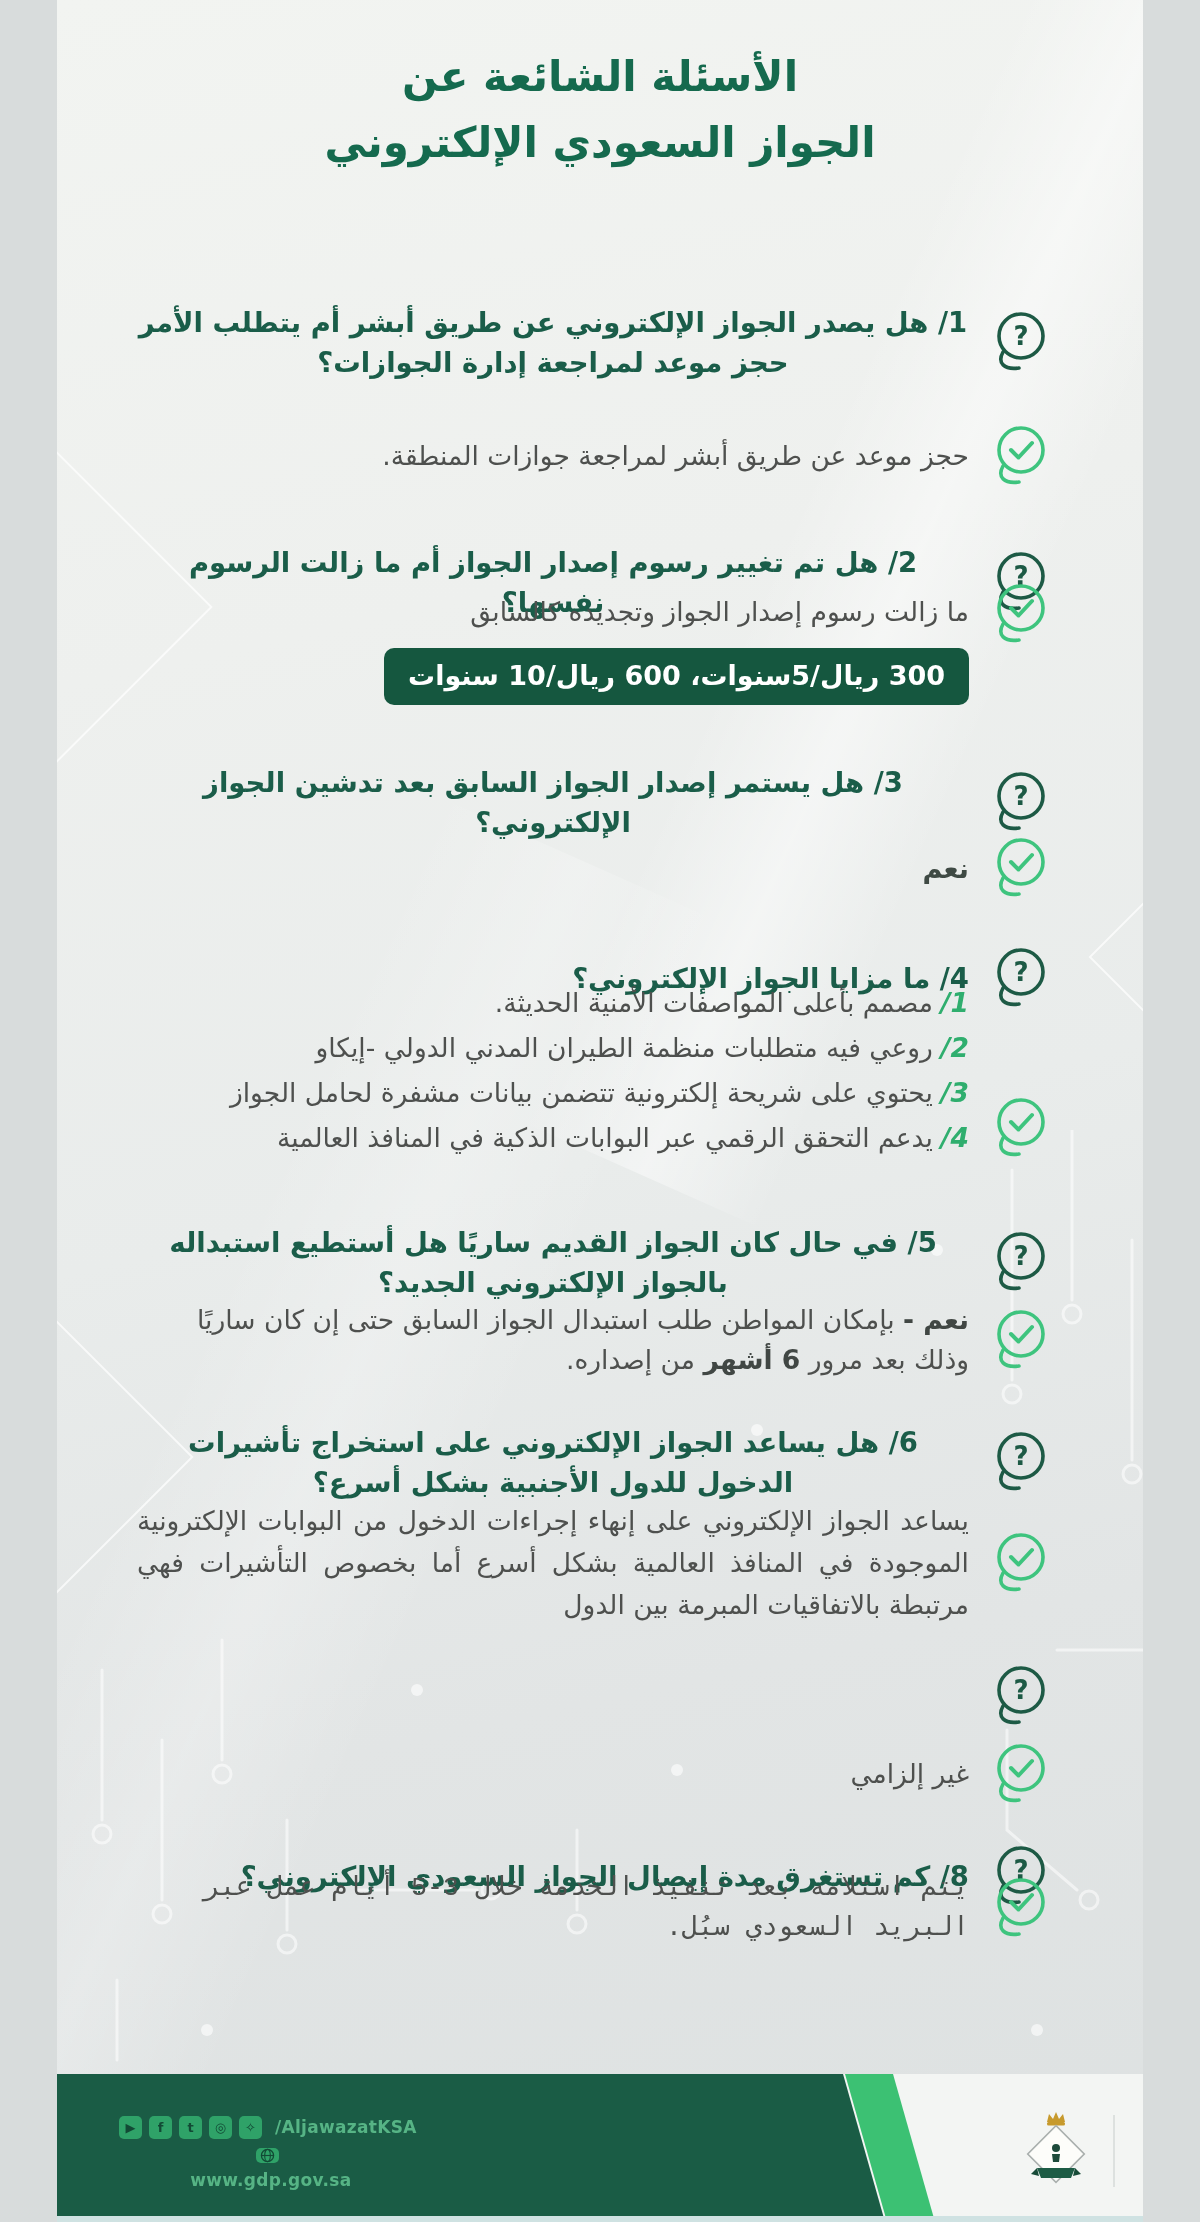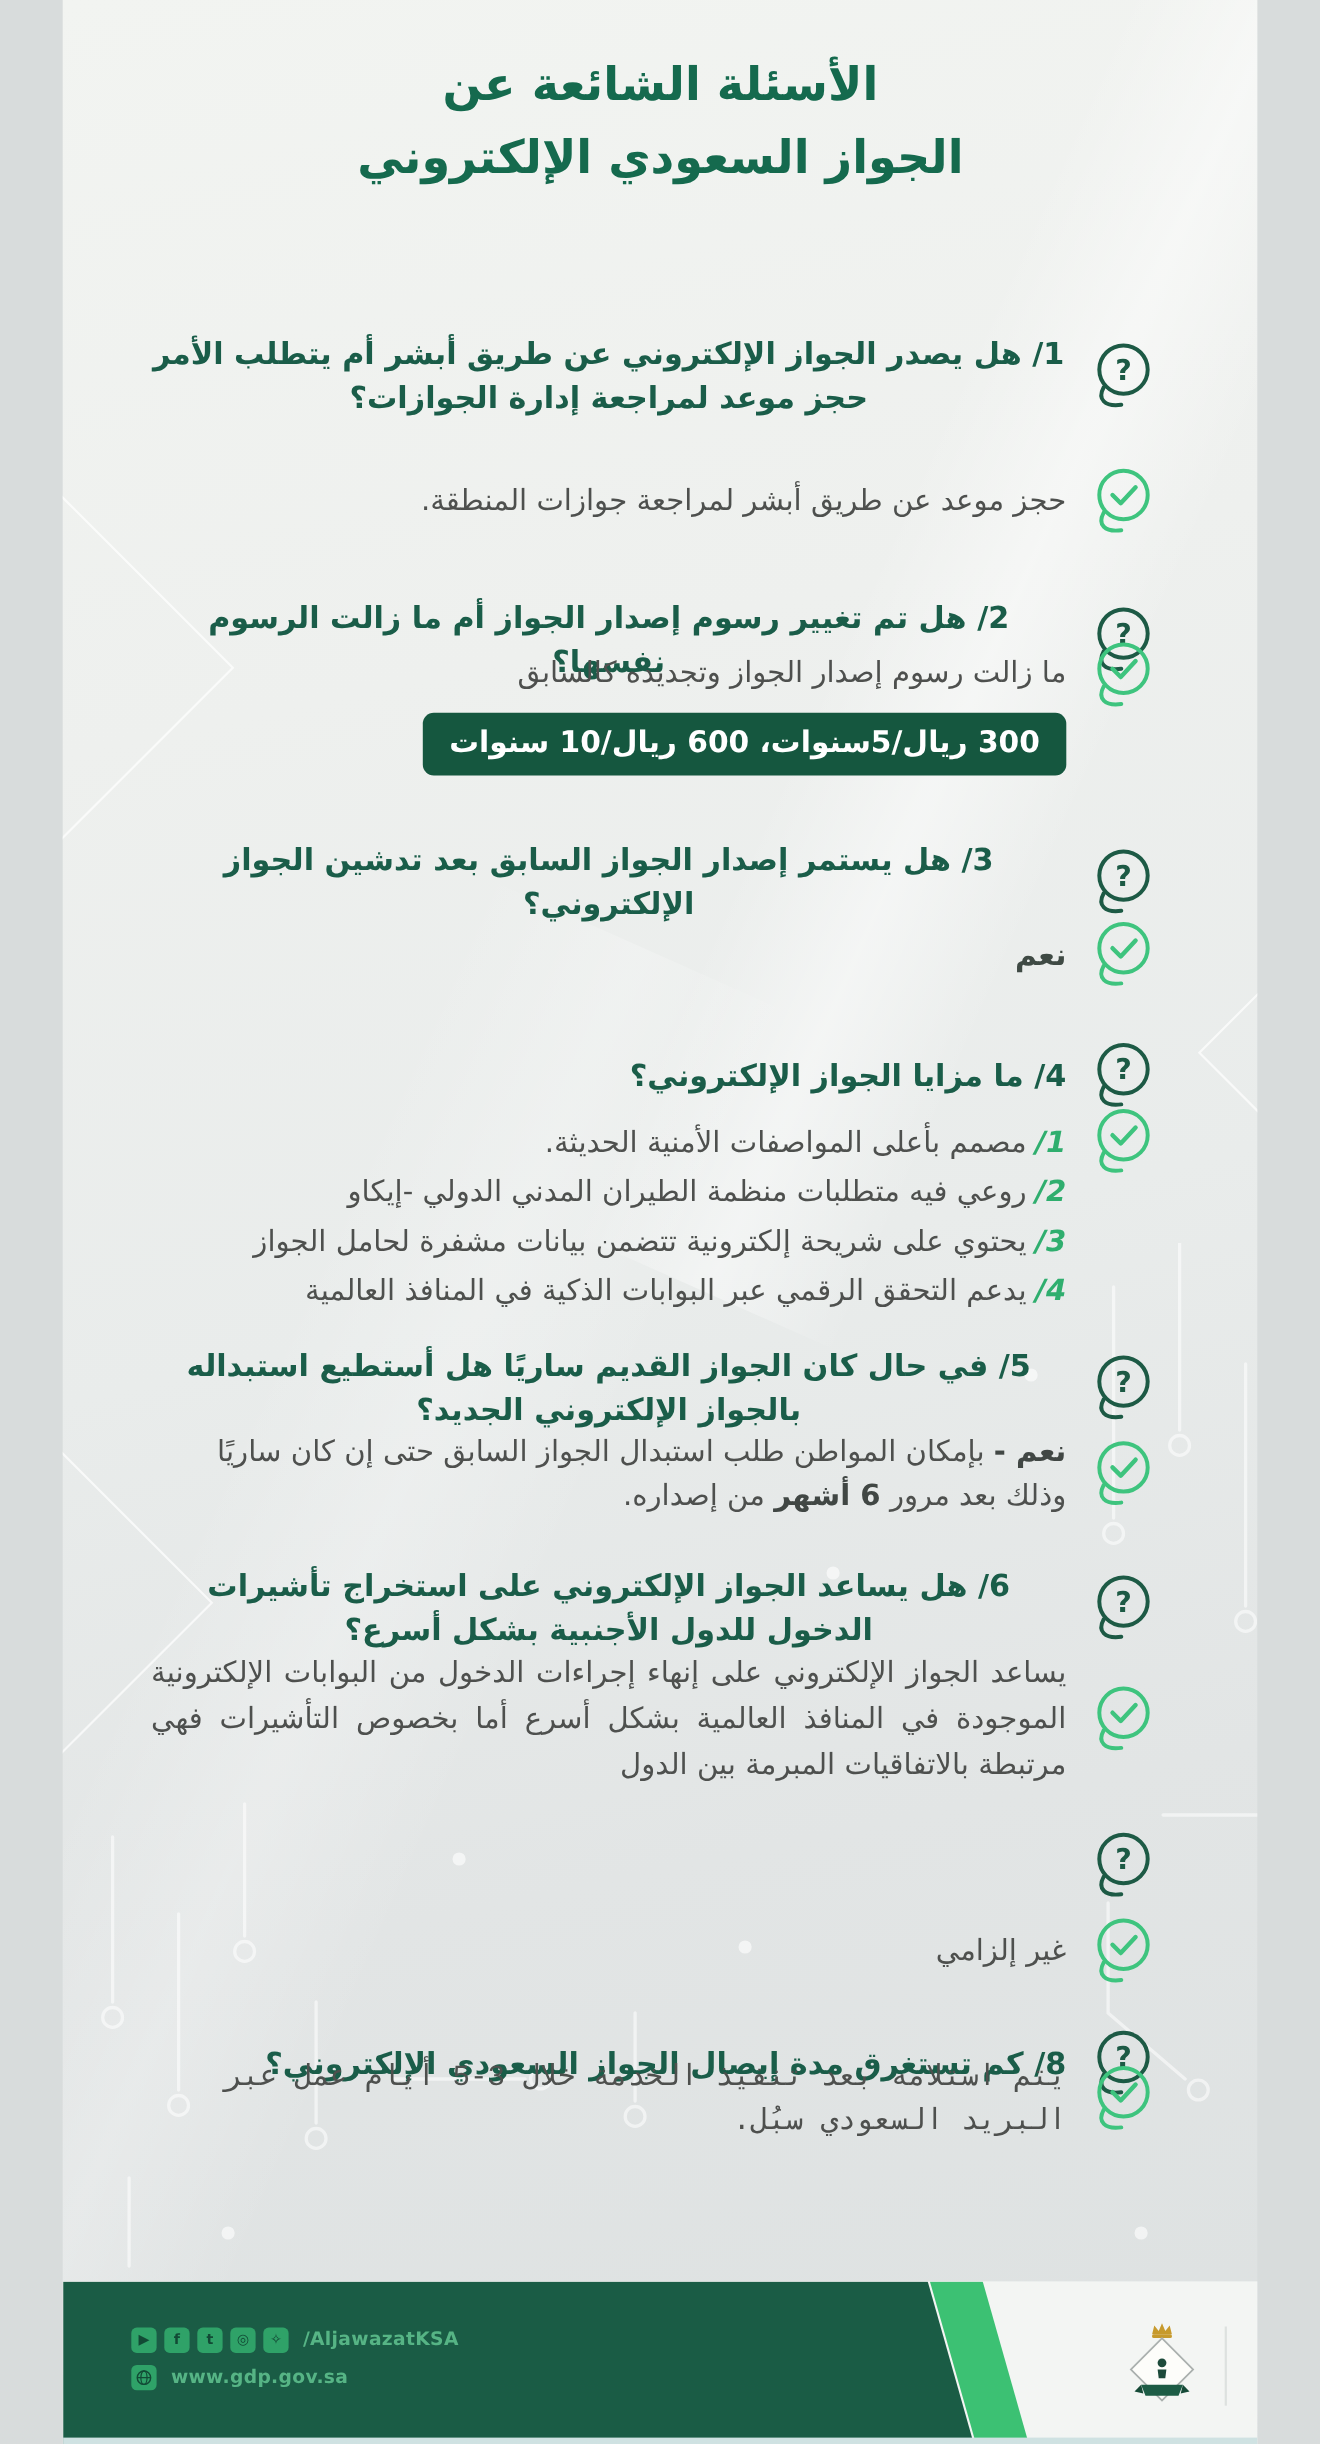--- a/index.html
+++ b/index.html
@@ -40,21 +40,21 @@
 
   
   .footer{position:absolute;left:0;bottom:0;width:1200px;height:148px;}
   .footer-white{position:absolute;inset:0;background:#f3f5f3;}
   .footer-green{position:absolute;inset:0;background:#1a5c45;
     clip-path:polygon(0 0,786px 0,828px 148px,0 148px);}
   .footer-stripe{position:absolute;inset:0;background:#3cc173;
     clip-path:polygon(788px 0,836px 0,878px 148px,830px 148px);}
   .footer-content{position:absolute;right:auto;left:62px;top:40px;direction:ltr;}
   .social-row{display:flex;align-items:center;gap:7px;height:26px;}
-  .social-row + .social-row{margin-top:8px;}
+  .social-row + .social-row{margin-top:8px;flex-direction:column;}
   .sq-icon{width:23px;height:23px;border-radius:5px;background:#2fa268;color:#124a35;
     display:flex;align-items:center;justify-content:center;font-size:13px;font-weight:bold;line-height:1;}
   .handle{color:#56b485;font-size:17px;font-weight:bold;margin-left:6px;letter-spacing:.3px;}
   .logos{position:absolute;left:968px;top:34px;display:flex;align-items:center;gap:26px;direction:ltr;}
   .logo-divider{width:2px;height:72px;background:#dde1df;}
   .bottom-strip{position:absolute;left:0;bottom:0;width:1200px;height:6px;background:#cfe2e2;z-index:5;}
 </style>
 </head>
 <body>
 
@@ -170,21 +170,21 @@
 
   <div class="row" style="top:946px;">
     <svg class="bubble" viewBox="0 0 57 64">
       <circle cx="30" cy="26" r="22" fill="none" stroke="#1d5a45" stroke-width="3.6"></circle>
       <text x="30" y="35" text-anchor="middle" font-size="26" font-weight="bold" fill="#1d5a45">?</text>
       <path d="M12 42 C6 53 13 60 28 58" fill="none" stroke="#1d5a45" stroke-width="3.6" stroke-linecap="round"></path>
     </svg>
     <div class="q-text">4/ ما مزايا الجواز الإلكتروني؟</div>
   </div>
 
-  <div class="row top-align" style="top:1016px;">
+  <div class="row top-align" style="top:980px;align-items:flex-end;">
     <svg class="bubble" viewBox="0 0 57 64">
       <circle cx="30" cy="26" r="22" fill="none" stroke="#3ec47e" stroke-width="3.6"></circle>
       <path d="M20 26 L27.5 33.5 L41 19" fill="none" stroke="#3ec47e" stroke-width="4" stroke-linecap="round" stroke-linejoin="round"></path>
       <path d="M12 42 C6 53 13 60 28 58" fill="none" stroke="#3ec47e" stroke-width="3.6" stroke-linecap="round"></path>
     </svg>
     <div class="features">
       <div class="feature-line">
         <span class="f-num">1/</span><span>مصمم بأعلى المواصفات الأمنية الحديثة.</span>
       </div>
       <div class="feature-line">

